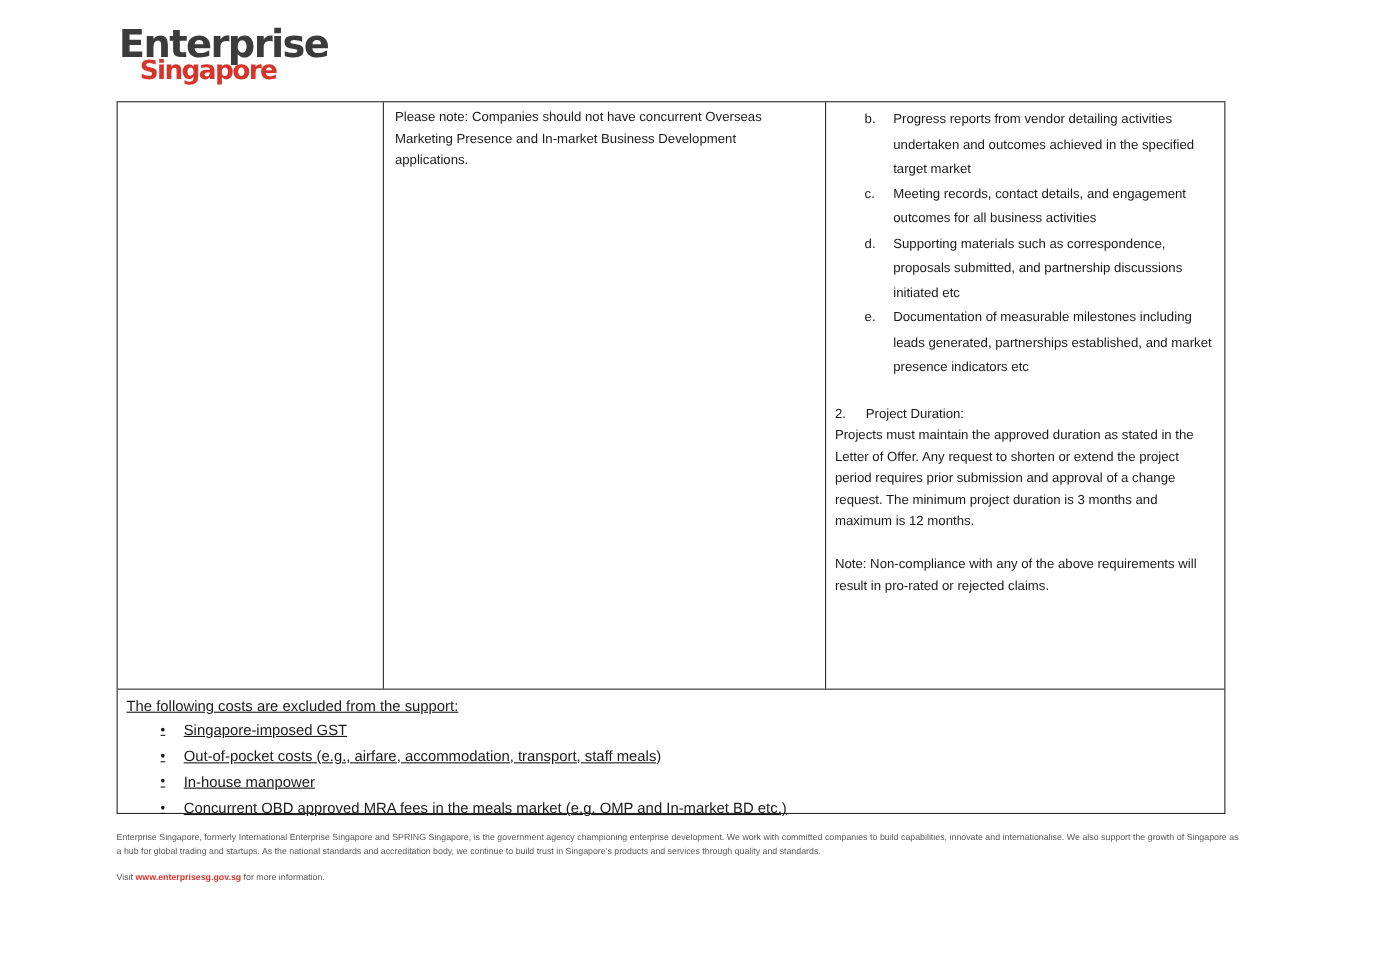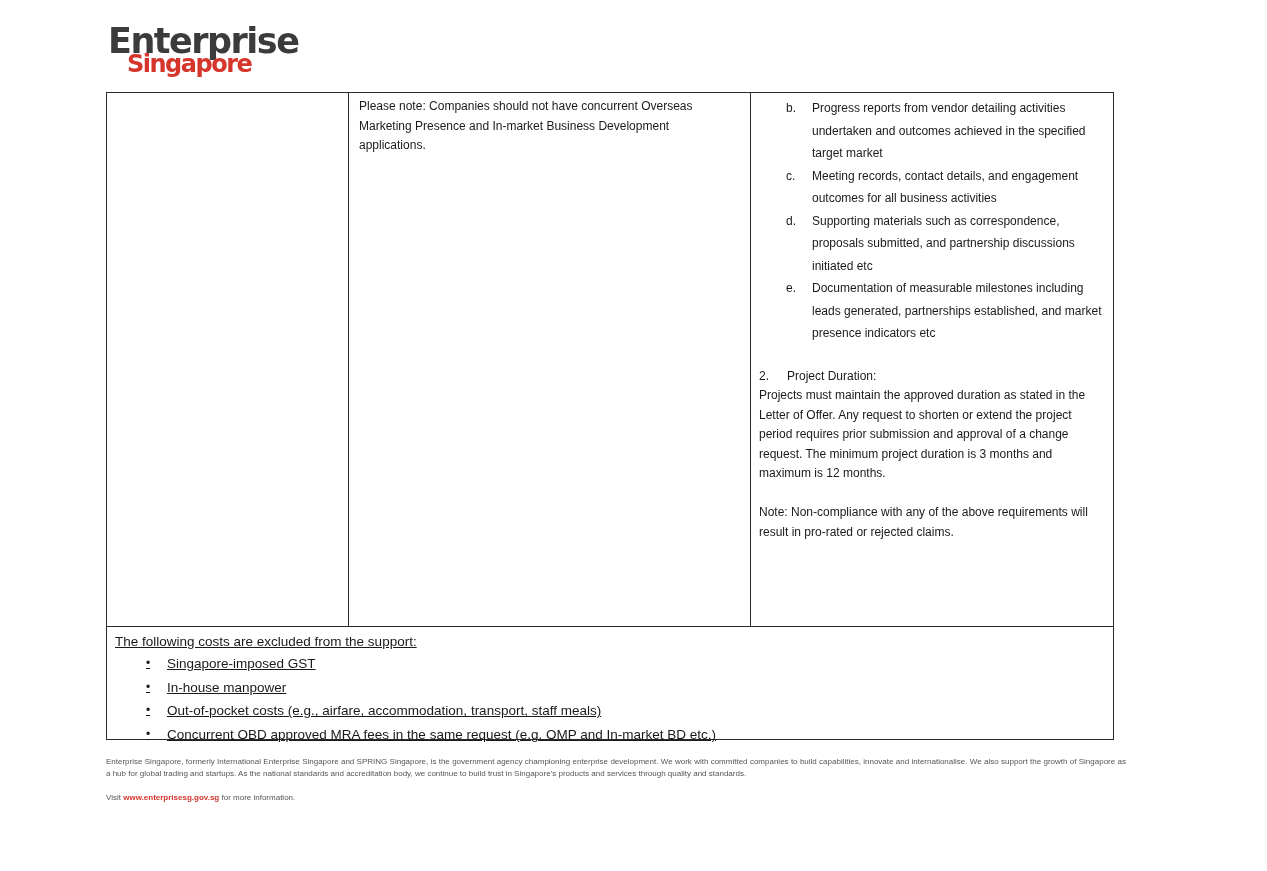--- a/index.html
+++ b/index.html
@@ -110,29 +110,29 @@
 
   <div class="row2">
     <div class="row2-intro">The following costs are excluded from the support:</div>
 
     <div class="bullet-row">
       <span class="bullet"></span>
       <span class="b-text">Singapore-imposed GST</span>
     </div>
     <div class="bullet-row">
       <span class="bullet"></span>
+      <span class="b-text">Out-of-pocket costs (e.g., airfare, accommodation, transport, staff meals)</span>
+    </div>
+    <div class="bullet-row">
+      <span class="bullet"></span>
       <span class="b-text">In-house manpower</span>
     </div>
     <div class="bullet-row">
       <span class="bullet"></span>
-      <span class="b-text">Out-of-pocket costs (e.g., airfare, accommodation, transport, staff meals)</span>
-    </div>
-    <div class="bullet-row">
-      <span class="bullet"></span>
-      <span class="b-text">Concurrent OBD approved MRA fees in the same request (e.g. OMP and In-market BD etc.)</span>
+      <span class="b-text">Concurrent OBD approved MRA fees in the meals market (e.g. OMP and In-market BD etc.)</span>
     </div>
   </div>
 </div>
 
 <div class="footer-about">Enterprise Singapore, formerly International Enterprise Singapore and SPRING Singapore, is the government agency championing enterprise development. We work with committed companies to build capabilities, innovate and internationalise. We also support the growth of Singapore as a hub for global trading and startups. As the national standards and accreditation body, we continue to build trust in Singapore’s products and services through quality and standards.</div>
 
 <div class="footer-visit">
   <span>Visit </span><span class="visit-link">www.enterprisesg.gov.sg</span><span> for more information.</span>
 </div>
 

